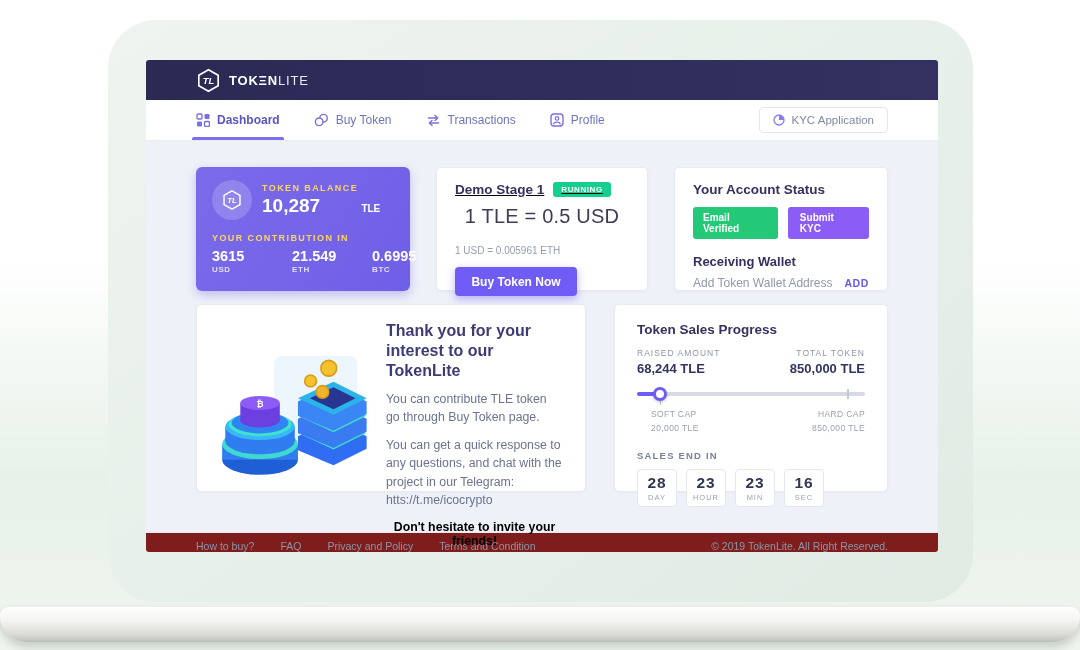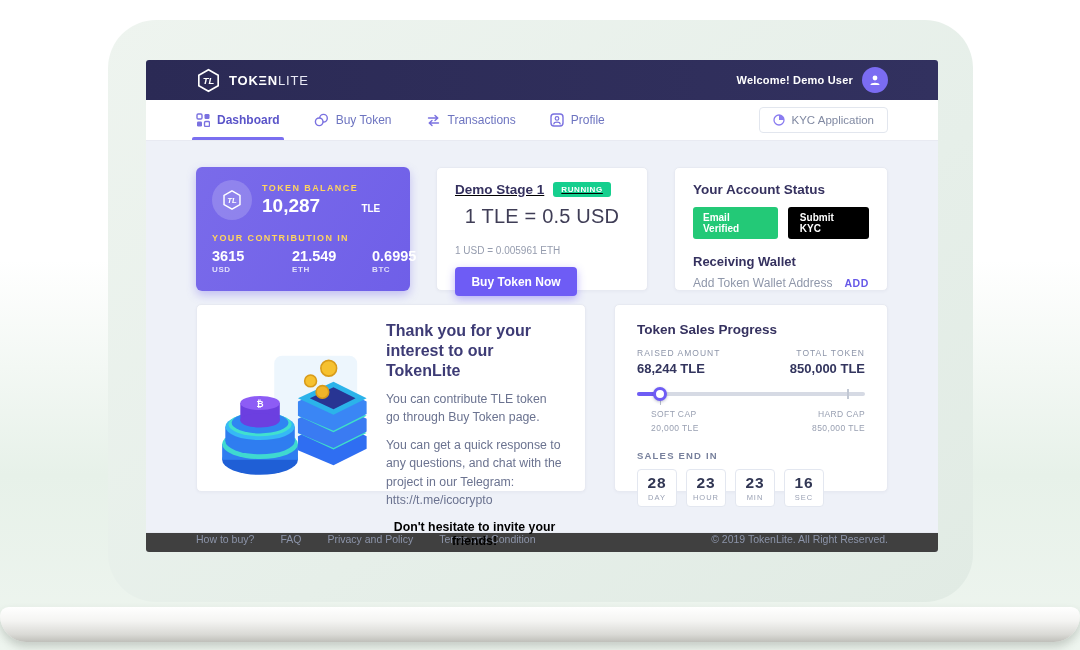--- a/index.html
+++ b/index.html
@@ -82,21 +82,21 @@
   .rate1 { margin-top:8px; font-size:20px; font-weight:500; color:#3f3d56; letter-spacing:.2px;text-align:center; }
   .rate2 { font-size:10px; color:#959cae; margin-top:17px; }
   .buy-btn { margin-top:11px; width:122px; height:29px; background:#6e5cf5; border:none;
     border-radius:4px; color:#fff; font-size:12px; font-weight:bold; cursor:pointer;
     box-shadow:0 3px 8px rgba(110,92,245,.45); font-family:inherit; }
 
   
   .account-card { width:214px; height:124px; padding:14px 18px; }
   .badges-row { display:flex; gap:10px; margin-top:10px; }
   .badge-green { background:#23c977; font-size:10px; font-weight:bold; padding:5px 10px; }
-  .badge-blue  { background:#000000; font-size:10px; font-weight:bold; padding:5px 12px; cursor:pointer; }
+  .badge-blue  { background:#8b5cf6; font-size:10px; font-weight:bold; padding:5px 12px; cursor:pointer; }
   .wallet-title { margin-top:15px; font-size:13px; font-weight:bold; color:#35315f; }
   .wallet-row { display:flex; align-items:center; justify-content:space-between; margin-top:7px; }
   .wallet-hint { font-size:12px; color:#8f97aa; }
   .add-link { font-size:10.5px; font-weight:bold; color:#6658e8; letter-spacing:.6px; cursor:pointer; }
 
   
   .welcome-card { width:390px; height:188px; padding:16px 22px; display:flex; }
   .illus { flex:0 0 155px; margin-top:22px; }
   .welcome-body { flex:1; padding-left:12px; }
   .welcome-title { font-size:16px; font-weight:bold; color:#3d3b75; line-height:1.25; }
@@ -121,22 +121,22 @@
   .cap.left { margin-left:14px; }
   .cap.right { text-align:right; }
   .sales-label { margin-top:15px; font-size:9.5px; font-weight:bold; letter-spacing:1.2px; color:#77809c; }
   .count-row { display:flex; gap:9px; margin-top:8px; }
   .count-box { width:40px; height:38px; background:#fff; border:1px solid #e3e7f0; border-radius:4px;
     display:flex; flex-direction:column; align-items:center; justify-content:center; }
   .count-num { font-size:15.5px; font-weight:bold; color:#323754; letter-spacing:1px; }
   .count-unit { font-size:7.5px; color:#9aa1b4; letter-spacing:1px; margin-top:1px; }
 
   
-  .footer { flex:0 0 20px; background:#404040; border-top:1px solid #e7eaf2;
-    display:flex; align-items:flex-start; justify-content:space-between; padding:0 50px; }
+  .footer { flex:0 0 20px; background:#7f1d1d; border-top:1px solid #e7eaf2;
+    display:flex; align-items:flex-end; justify-content:space-between; padding:0 50px; }
   .f-links { display:flex; gap:26px; }
   .f-link { font-size:10.5px; color:#8c94a9; cursor:pointer; }
   .f-copy { font-size:10.5px; color:#8c94a9; }
 </style>
 </head>
 <body>
 
 <div class="page">
   <div class="page-tint"></div>
   <div class="bezel"></div>
@@ -146,29 +146,20 @@
 
     <div class="topbar">
       <div class="brand">
         <span>
           <svg width="25" height="25" viewBox="0 0 24 24">
             <polygon points="12,1.6 21.3,7 21.3,17 12,22.4 2.7,17 2.7,7" fill="none" stroke="#ffffff" stroke-width="1.6"></polygon>
             <text x="12" y="15.6" font-size="9" font-style="italic" font-weight="bold" fill="#ffffff" text-anchor="middle" font-family="Liberation Sans, sans-serif">TL</text>
           </svg>
         </span>
         <span class="brand-text"><b>TOKΞN</b><span>LITE</span></span>
-      </div>
-      <div class="user">
-        <span class="welcome">Welcome! Demo User</span>
-        <span class="avatar">
-          <svg width="14" height="14" viewBox="0 0 14 14">
-            <circle cx="7" cy="5" r="2.4" fill="#ffffff"></circle>
-            <path d="M2.4,12 C2.4,8.9 11.6,8.9 11.6,12 Z" fill="#ffffff"></path>
-          </svg>
-        </span>
       </div>
     </div>
 
     <div class="navbar">
       <div class="nav-items">
         <div class="nav-item active">
           <svg width="14" height="14" viewBox="0 0 14 14">
             <rect x="1" y="1" width="5" height="5" rx="1.2" fill="none" stroke="currentColor" stroke-width="1.4"></rect>
             <rect x="8.5" y="1" width="5" height="5" rx="1.2" fill="currentColor"></rect>
             <rect x="1" y="8.5" width="5" height="5" rx="1.2" fill="currentColor"></rect>

